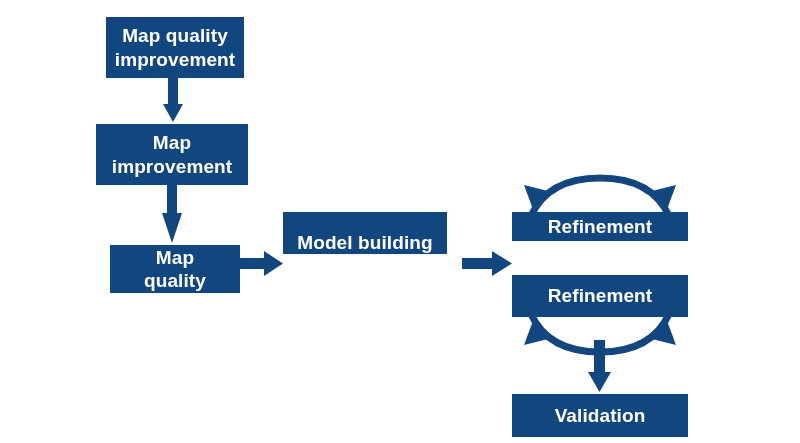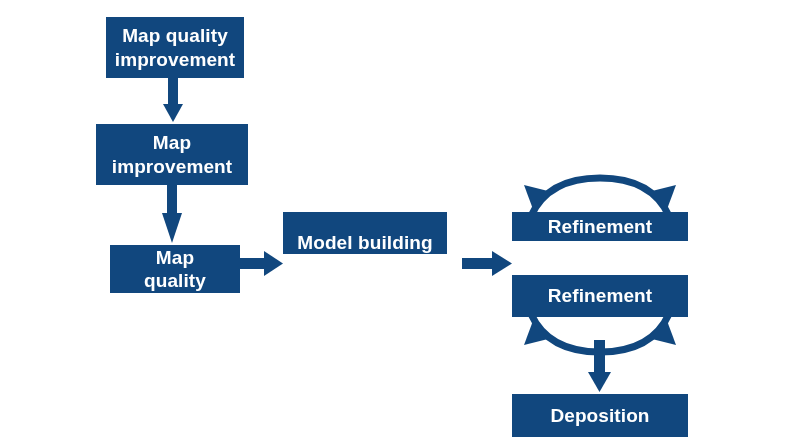--- a/index.html
+++ b/index.html
@@ -114,16 +114,16 @@
 
   <div class="node" style="left:512px; top:212px; width:176px; height:29px;">
     <span class="label-line">Refinement</span>
   </div>
 
   <div class="node" style="left:512px; top:275px; width:176px; height:42px;">
     <span class="label-line">Refinement</span>
   </div>
 
   <div class="node" style="left:512px; top:394px; width:176px; height:43px;">
-    <span class="label-line">Deposition</span>
+    <span class="label-line">Validation</span>
   </div>
 
 </div>
 
 </body></html>

